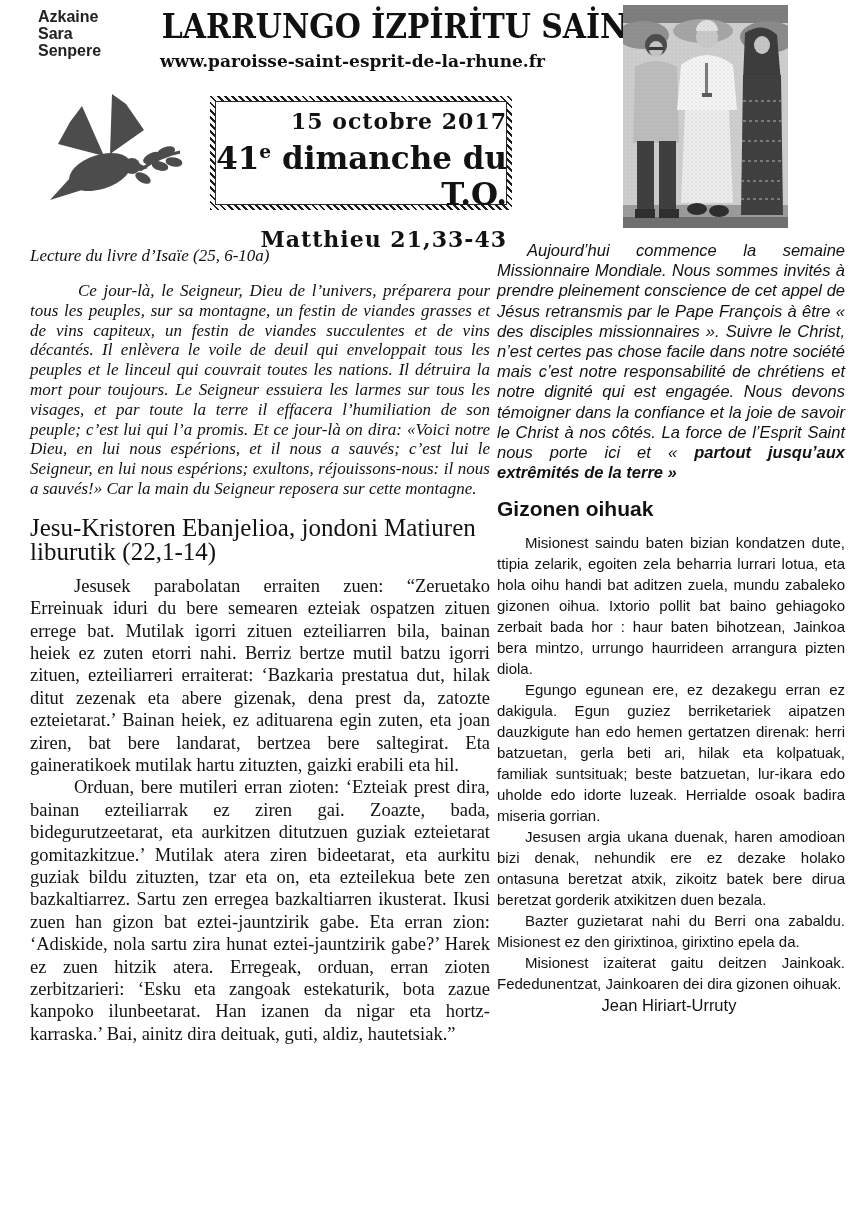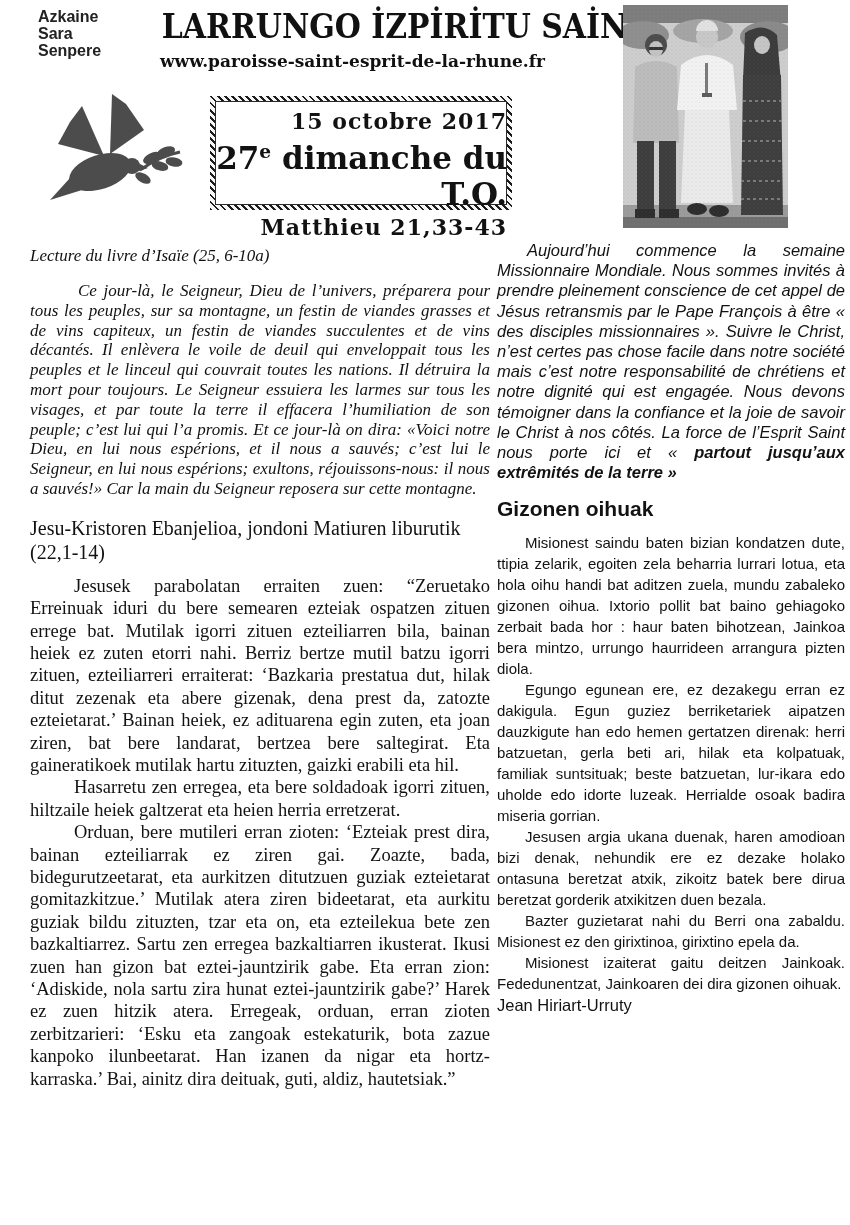--- a/index.html
+++ b/index.html
@@ -30,42 +30,42 @@
     position:absolute; left:210px; top:96px; width:302px; height:114px;
     text-align:right; padding-top:7px;
     border:5px solid transparent;
     border-image:repeating-linear-gradient(45deg,#1c1c1c 0 2px,#f6f6f6 2px 5px) 5;
     box-shadow:inset 0 0 0 1px #2a2a2a;
     background:#fff;
   }
   .datebox .d1 { font-family:"DejaVu Serif",serif; font-weight:bold; font-size:22px; letter-spacing:1px; }
   .datebox .d2 { font-family:"DejaVu Serif",serif; font-weight:bold; font-size:31px; line-height:36px; }
   .datebox .d2 sup { font-size:60%; vertical-align:super; }
-  .datebox .d3 { font-family:"DejaVu Serif",serif; font-weight:bold; font-size:22px; margin-top:2px; letter-spacing:1px; }
+  .datebox .d3 { font-family:"DejaVu Serif",serif; font-weight:bold; font-size:22px; margin-top:14px; letter-spacing:1px; }
   .dove { position:absolute; left:48px; top:92px; }
   .photo { position:absolute; left:623px; top:5px; width:165px; height:223px; }
   
   .col-left  { position:absolute; left:30px;  top:246px; width:460px; }
   .col-right { position:absolute; left:497px; top:240px; width:348px;
                font-family:"Liberation Sans","DejaVu Sans",sans-serif; }
   .reading-title { font-style:italic; font-size:17px; margin-bottom:15px; }
   .reading-body  { font-style:italic; font-size:17px; line-height:19.8px;
                    text-align:justify; text-indent:48px; }
-  .gospel-title  { font-size:20px; line-height:24px; margin-top:17px; margin-bottom:11px; }
+  .gospel-title  { font-size:25px; line-height:24px; margin-top:17px; margin-bottom:11px; }
   .gospel-par    { font-size:18.5px; line-height:22.4px; text-align:justify; text-indent:44px; }
   .mission-heading { font-weight:bold; font-style:italic; font-size:21px;
                      text-align:center; margin-bottom:3px; }
   .mission-heading .small-quote { font-size:0.65em; vertical-align:top; }
   .mission-body { font-style:italic; font-size:16.5px; line-height:20.2px;
                   text-align:justify; text-indent:30px; }
   .mission-body b { font-weight:bold; }
   .gizonen-heading { font-weight:bold; font-size:21px; 
                      margin-top:15px; margin-bottom:11px; font-style:normal; }
   .gizonen-par { font-size:15px; line-height:21px; text-align:justify; text-indent:28px; }
-  .signature { font-size:16.5px; text-align:left; margin-top:2px; padding-right:4px; }
+  .signature { font-size:16.5px; text-align:center; margin-top:2px; padding-right:4px; }
 </style>
 </head>
 <body>
 
 <div class="page">
 
   <div class="location">
     <div>Azkaine</div>
     <div>Sara</div>
     <div>Senpere</div>
@@ -90,21 +90,21 @@
       <ellipse cx="104" cy="66" rx="8" ry="3.5" transform="rotate(-25 104 66)"></ellipse>
       <ellipse cx="118" cy="60" rx="8" ry="3.5" transform="rotate(-20 118 60)"></ellipse>
       <ellipse cx="112" cy="74" rx="7" ry="3" transform="rotate(15 112 74)"></ellipse>
       <ellipse cx="126" cy="70" rx="7" ry="3" transform="rotate(10 126 70)"></ellipse>
       <ellipse cx="95" cy="86" rx="7" ry="3" transform="rotate(30 95 86)"></ellipse>
     </g>
   </svg>
 
   <div class="datebox">
     <div class="d1">15 octobre 2017</div>
-    <div class="d2"><span>27</span><sup>e</sup><span> dimanche du T.O.</span></div>
+    <div class="d2"><span>41</span><sup>e</sup><span> dimanche du T.O.</span></div>
     <div class="d3">Matthieu 21,33-43</div>
   </div>
 
   <svg class="photo" width="165" height="223" viewBox="0 0 165 223" aria-hidden="true">
     <defs>
       <pattern id="grain" width="4" height="4" patternUnits="userSpaceOnUse">
         <circle cx="1" cy="1" r="0.6" fill="#6a6a6a"></circle>
         <circle cx="3" cy="3" r="0.5" fill="#9a9a9a"></circle>
       </pattern>
     </defs>
@@ -146,21 +146,20 @@
       <line x1="118" y1="194" x2="160" y2="194"></line>
     </g>
     <rect width="165" height="223" fill="url(#grain)" opacity="0.35"></rect>
   </svg>
 
   <div class="col-left">
     <p class="reading-title">Lecture du livre d’Isaïe (25, 6-10a)</p>
     <p class="reading-body">Ce jour-là, le Seigneur, Dieu de l’univers, préparera pour tous les peuples, sur sa montagne, un festin de viandes grasses et de vins capiteux, un festin de viandes succulentes et de vins décantés. Il enlèvera le voile de deuil qui enveloppait tous les peuples et le linceul qui couvrait toutes les nations. Il détruira la mort pour toujours. Le Seigneur essuiera les larmes sur tous les visages, et par toute la terre il effacera l’humiliation de son peuple; c’est lui qui l’a promis. Et ce jour-là on dira: «Voici notre Dieu, en lui nous espérions, et il nous a sauvés; c’est lui le Seigneur, en lui nous espérions; exultons, réjouissons-nous: il nous a sauvés!» Car la main du Seigneur reposera sur cette montagne.</p>
     <p class="gospel-title">Jesu-Kristoren Ebanjelioa, jondoni Matiuren liburutik (22,1-14)</p>
     <p class="gospel-par">Jesusek parabolatan erraiten zuen: “Zeruetako Erreinuak iduri du bere semearen ezteiak ospatzen zituen errege bat. Mutilak igorri zituen ezteiliarren bila, bainan heiek ez zuten etorri nahi. Berriz bertze mutil batzu igorri zituen, ezteiliarreri erraiterat: ‘Bazkaria prestatua dut, hilak ditut zezenak eta abere gizenak, dena prest da, zatozte ezteietarat.’ Bainan heiek, ez adituarena egin zuten, eta joan ziren, bat bere landarat, bertzea bere saltegirat. Eta gaineratikoek mutilak hartu zituzten, gaizki erabili eta hil.</p>
-    <p class="gospel-par">Hasarretu zen erregea, eta bere soldadoak igorri zituen, hiltzaile heiek galtzerat eta heien herria erretzerat.</p>
     <p class="gospel-par">Orduan, bere mutileri erran zioten: ‘Ezteiak prest dira, bainan ezteiliarrak ez ziren gai. Zoazte, bada, bidegurutzeetarat, eta aurkitzen ditutzuen guziak ezteietarat gomitazkitzue.’ Mutilak atera ziren bideetarat, eta aurkitu guziak bildu zituzten, tzar eta on, eta ezteilekua bete zen bazkaltiarrez. Sartu zen erregea bazkaltiarren ikusterat. Ikusi zuen han gizon bat eztei-jauntzirik gabe. Eta erran zion: ‘Adiskide, nola sartu zira hunat eztei-jauntzirik gabe?’ Harek ez zuen hitzik atera. Erregeak, orduan, erran zioten zerbitzarieri: ‘Esku eta zangoak estekaturik, bota zazue kanpoko ilunbeetarat. Han izanen da nigar eta hortz-karraska.’ Bai, ainitz dira deituak, guti, aldiz, hautetsiak.”</p>
   </div>
 
   <div class="col-right">
     <p class="mission-body"><span>Aujourd’hui commence la semaine Missionnaire Mondiale. Nous sommes invités à prendre pleinement conscience de cet appel de Jésus retransmis par le Pape François à être « des disciples missionnaires ». Suivre le Christ, n’est certes pas chose facile dans notre société mais c’est notre responsabilité de chrétiens et notre dignité qui est engagée. Nous devons témoigner dans la confiance et la joie de savoir le Christ à nos côtés. La force de l’Esprit Saint nous porte ici et « </span><b>partout jusqu’aux extrêmités de la terre »</b></p>
     <h2 class="gizonen-heading">Gizonen oihuak</h2>
     <p class="gizonen-par">Misionest saindu baten bizian kondatzen dute, ttipia zelarik, egoiten zela beharria lurrari lotua, eta hola oihu handi bat aditzen zuela, mundu zabaleko gizonen oihua. Ixtorio pollit bat baino gehiagoko zerbait bada hor : haur baten bihotzean, Jainkoa bera mintzo, urrungo haurrideen arrangura pizten diola.</p>
     <p class="gizonen-par">Egungo egunean ere, ez dezakegu erran ez dakigula. Egun guziez berriketariek aipatzen dauzkigute han edo hemen gertatzen direnak: herri batzuetan, gerla beti ari, hilak eta kolpatuak, familiak suntsituak; beste batzuetan, lur-ikara edo uholde edo idorte luzeak. Herrialde osoak badira miseria gorrian.</p>
     <p class="gizonen-par">Jesusen argia ukana duenak, haren amodioan bizi denak, nehundik ere ez dezake holako ontasuna beretzat atxik, zikoitz batek bere dirua beretzat gorderik atxikitzen duen bezala.</p>
     <p class="gizonen-par">Bazter guzietarat nahi du Berri ona zabaldu. Misionest ez den girixtinoa, girixtino epela da.</p>

